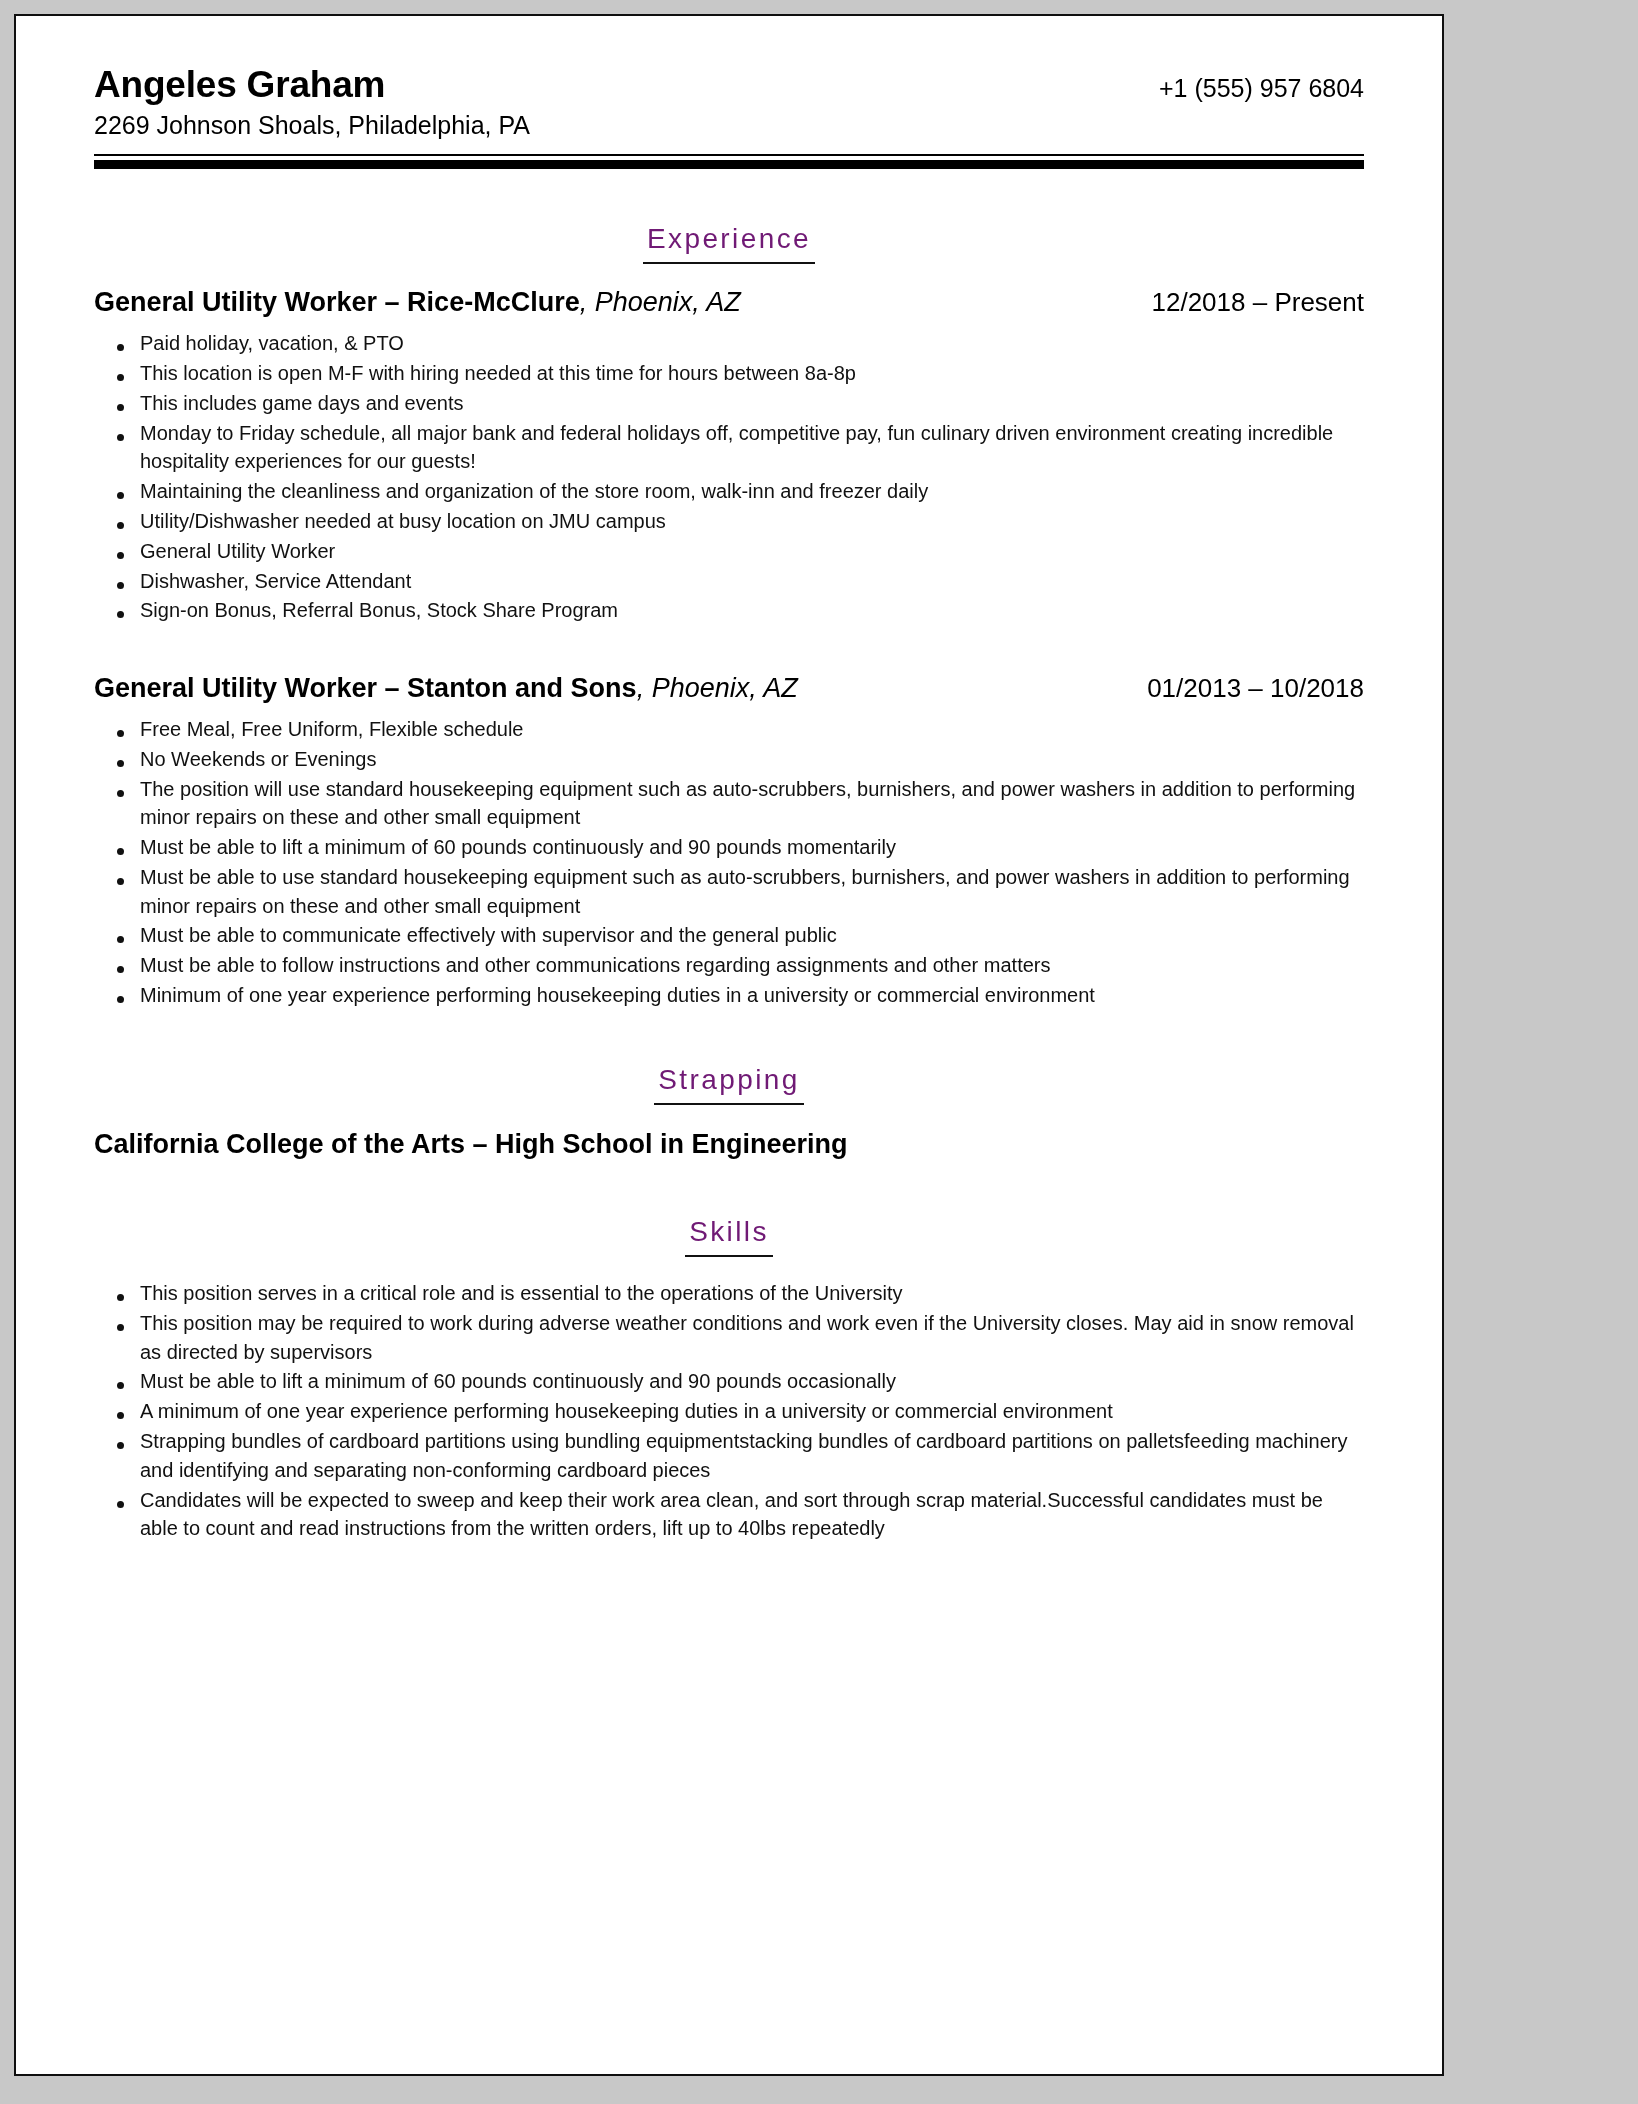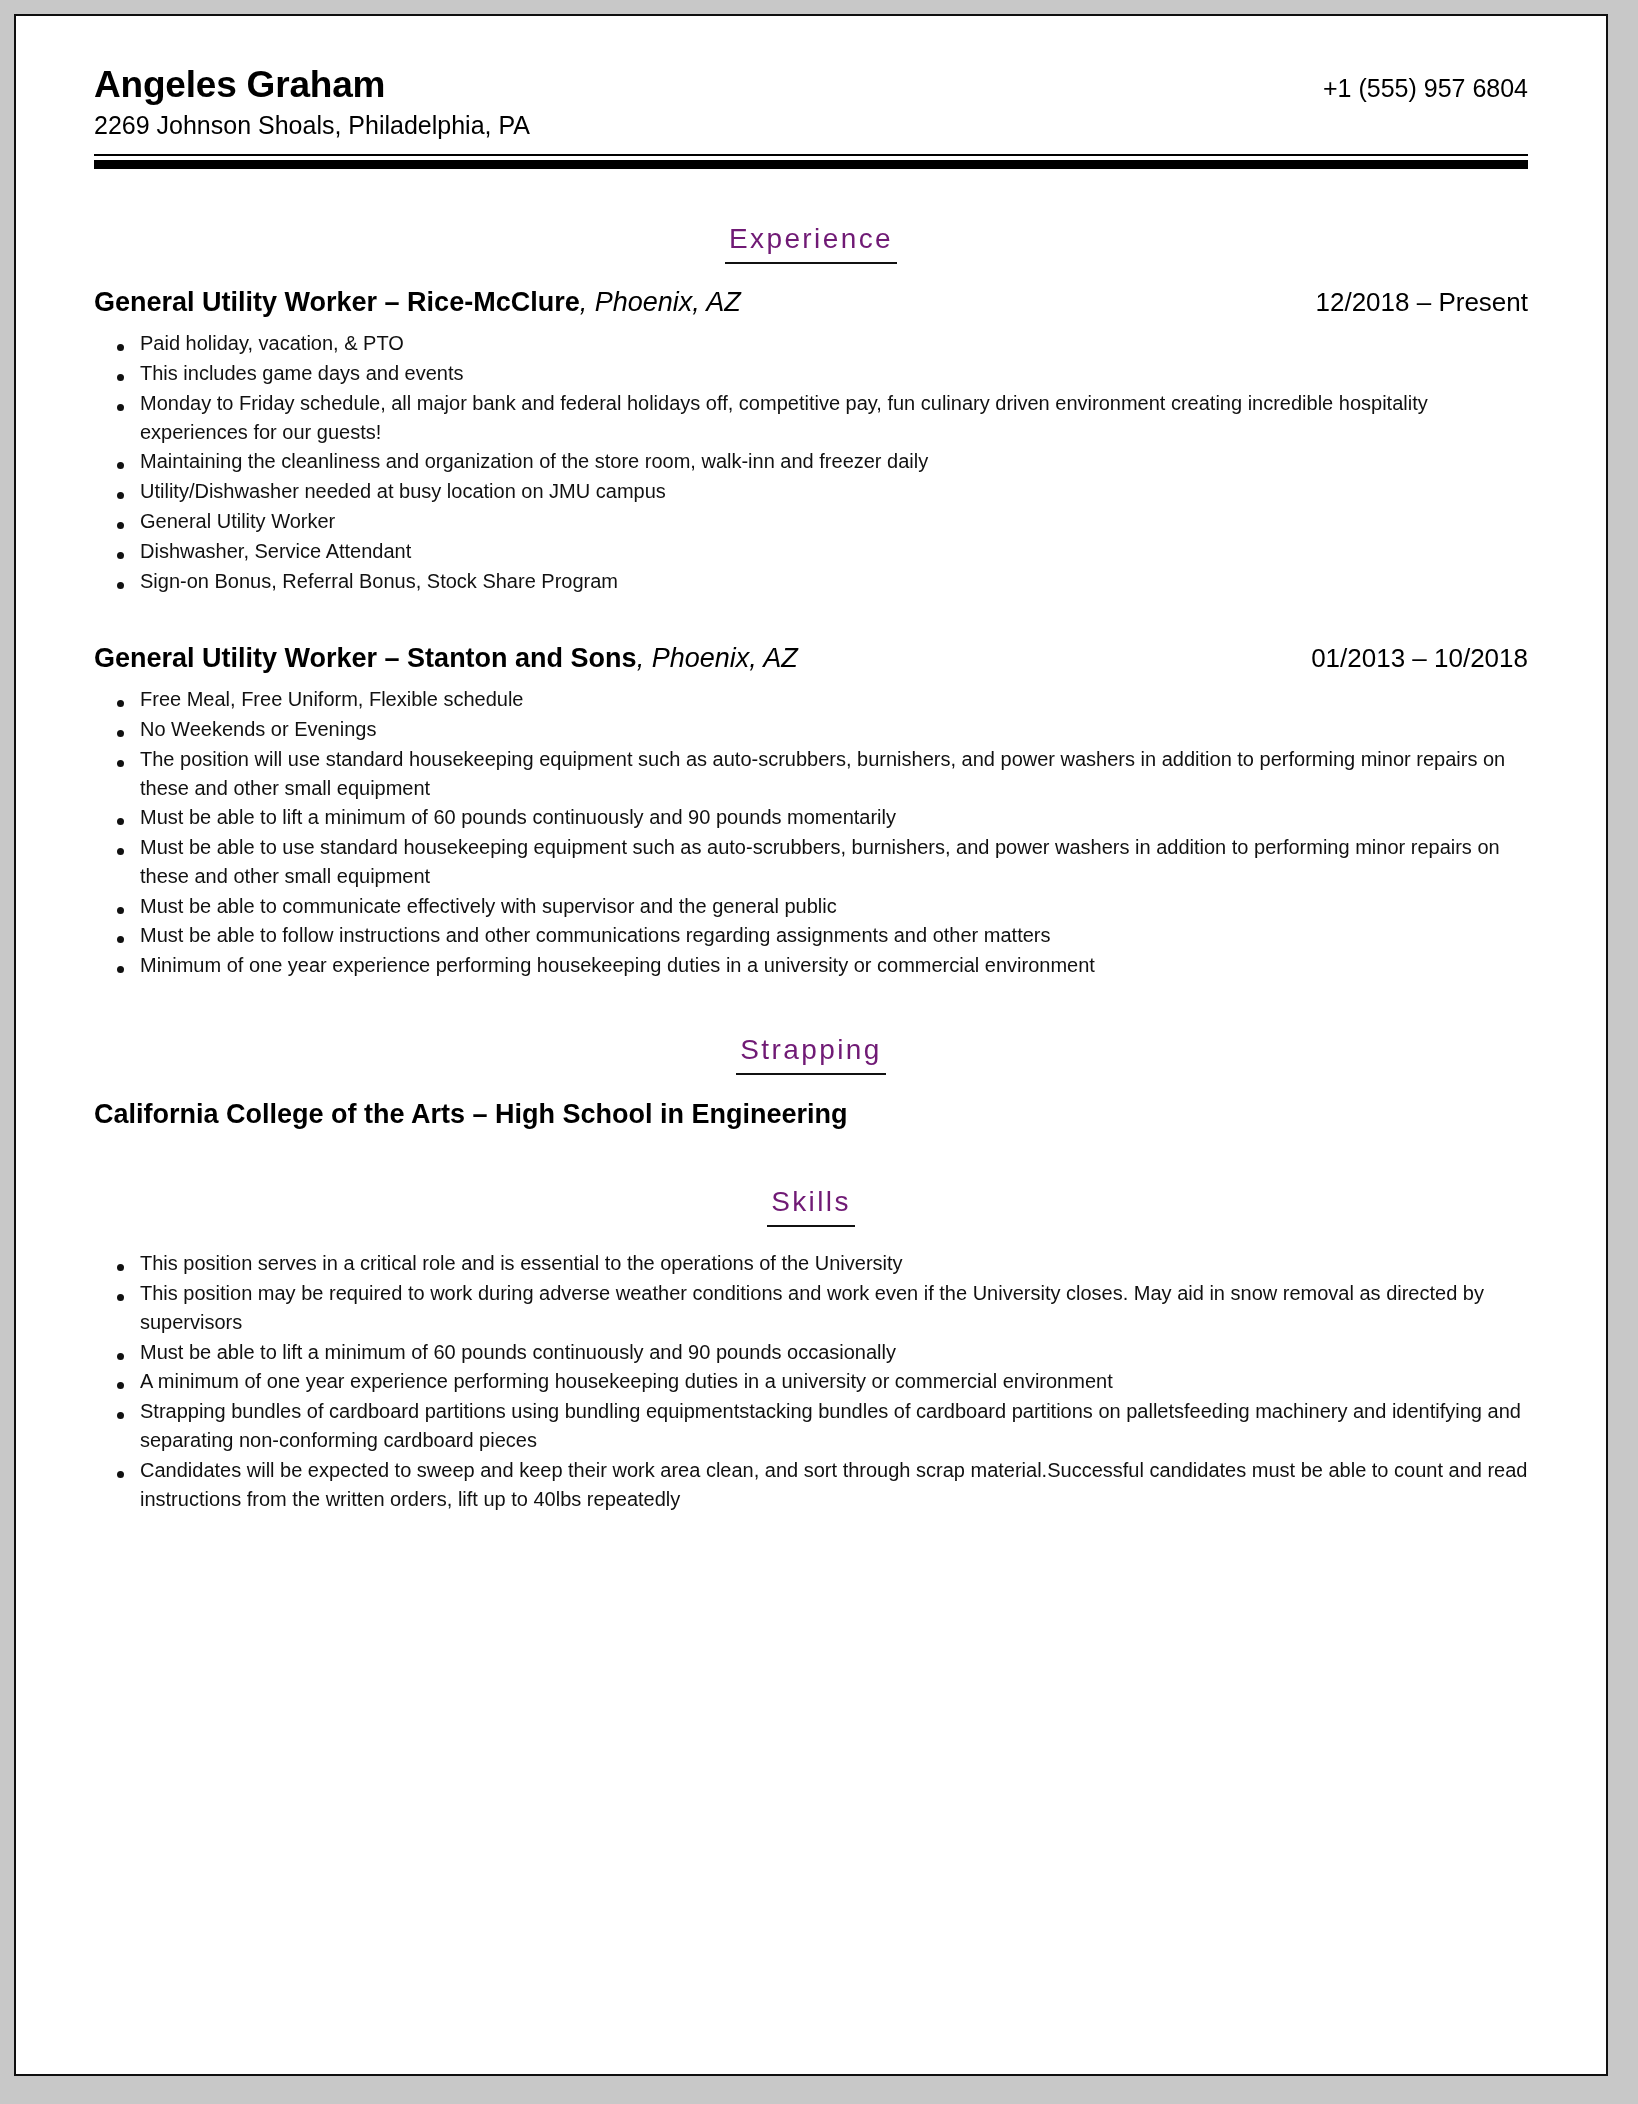--- a/index.html
+++ b/index.html
@@ -10,21 +10,21 @@
   body {
     width: 1638px;
     height: 2104px;
     font-family: "Liberation Sans", sans-serif;
     -webkit-font-smoothing: antialiased;
   }
   .page {
     position: absolute;
     left: 14px;
     top: 14px;
-    width: 1594px;
+    width: 1430px;
     height: 2062px;
     background: #ffffff;
     border: 2px solid #0f0f0f;
     box-sizing: border-box;
     overflow: hidden;
   }
   .inner {
     padding: 48px 78px 0 78px;
   }
 
@@ -165,20 +165,21 @@
       <span>Experience</span>
     </div>
 
     <div>
       <div class="entry-head">
         <div class="entry-left"><span class="t">General Utility Worker </span><span class="c">– Rice-McClure</span><span class="loc">, Phoenix, AZ</span></div>
         <div class="entry-date">12/2018 – Present</div>
       </div>
       <ul class="bullets">
         <li>Paid holiday, vacation, &amp; PTO</li>
+        <li>This location is open M-F with hiring needed at this time for hours between 8a-8p</li>
         <li>This includes game days and events</li>
         <li>Monday to Friday schedule, all major bank and federal holidays off, competitive pay, fun culinary driven environment creating incredible hospitality experiences for our guests!</li>
         <li>Maintaining the cleanliness and organization of the store room, walk-inn and freezer daily</li>
         <li>Utility/Dishwasher needed at busy location on JMU campus</li>
         <li>General Utility Worker</li>
         <li>Dishwasher, Service Attendant</li>
         <li>Sign-on Bonus, Referral Bonus, Stock Share Program</li>
       </ul>
     </div>
 

